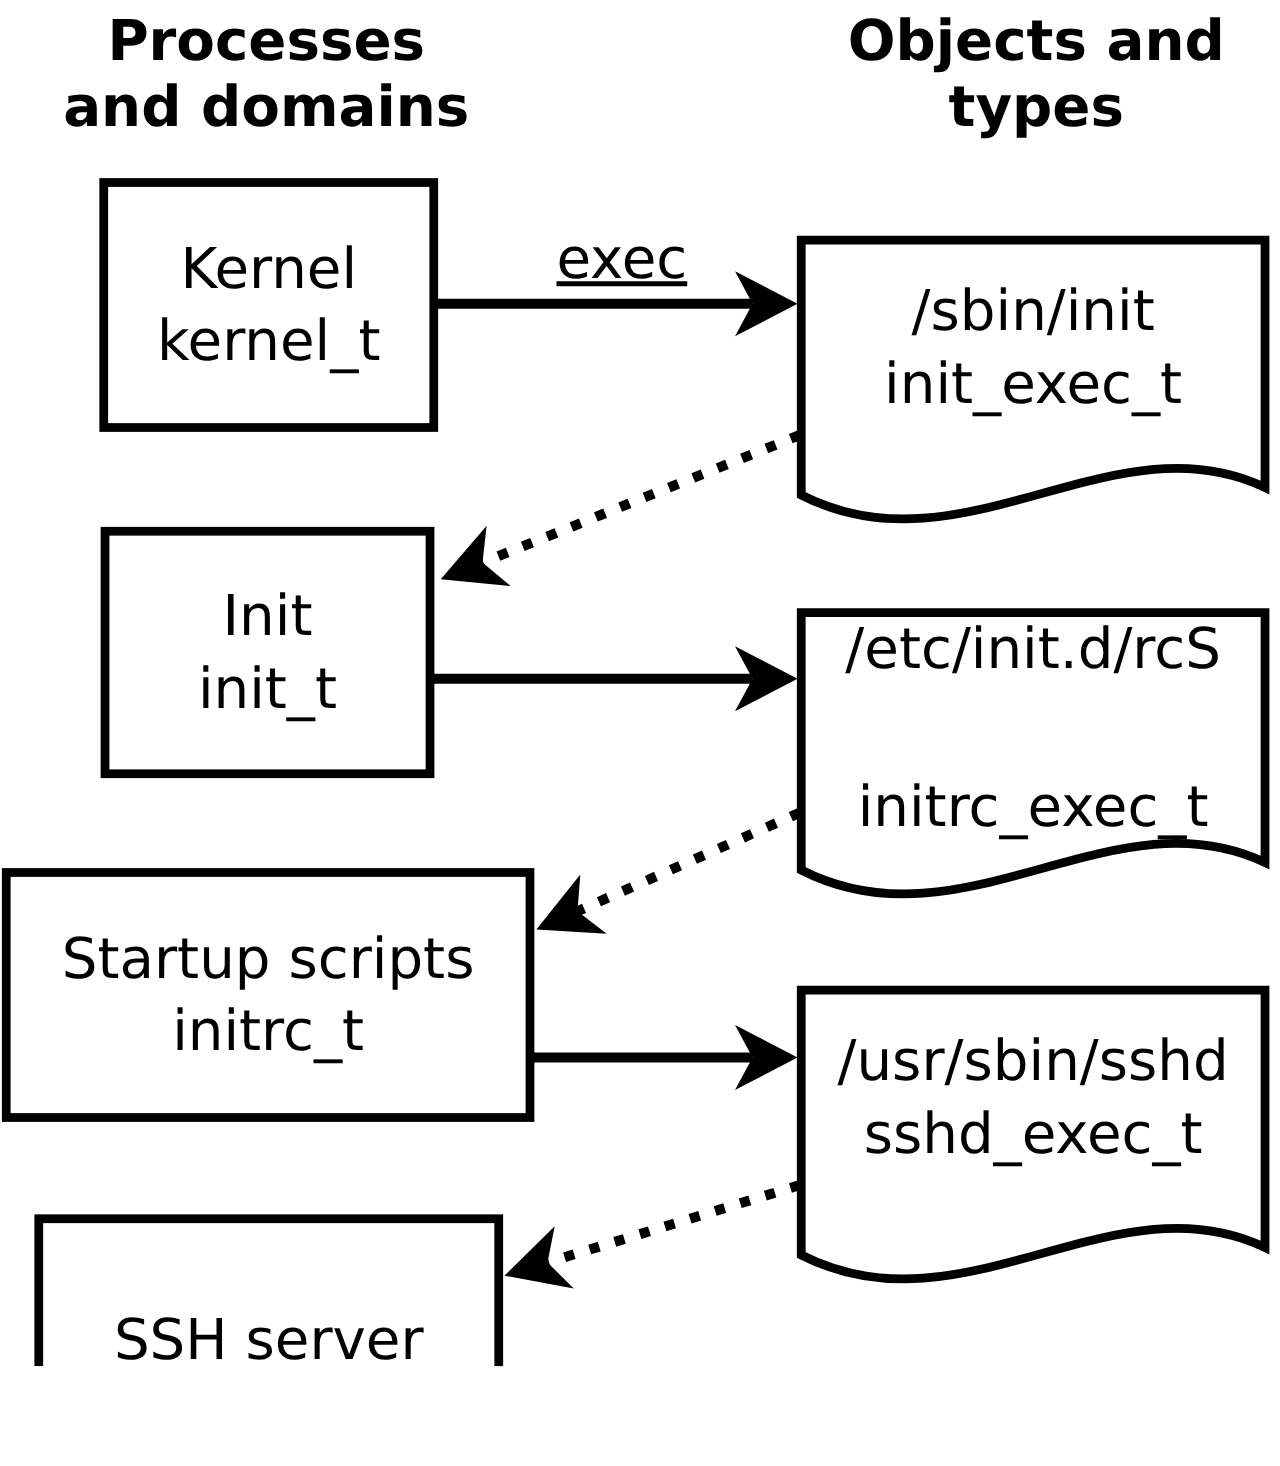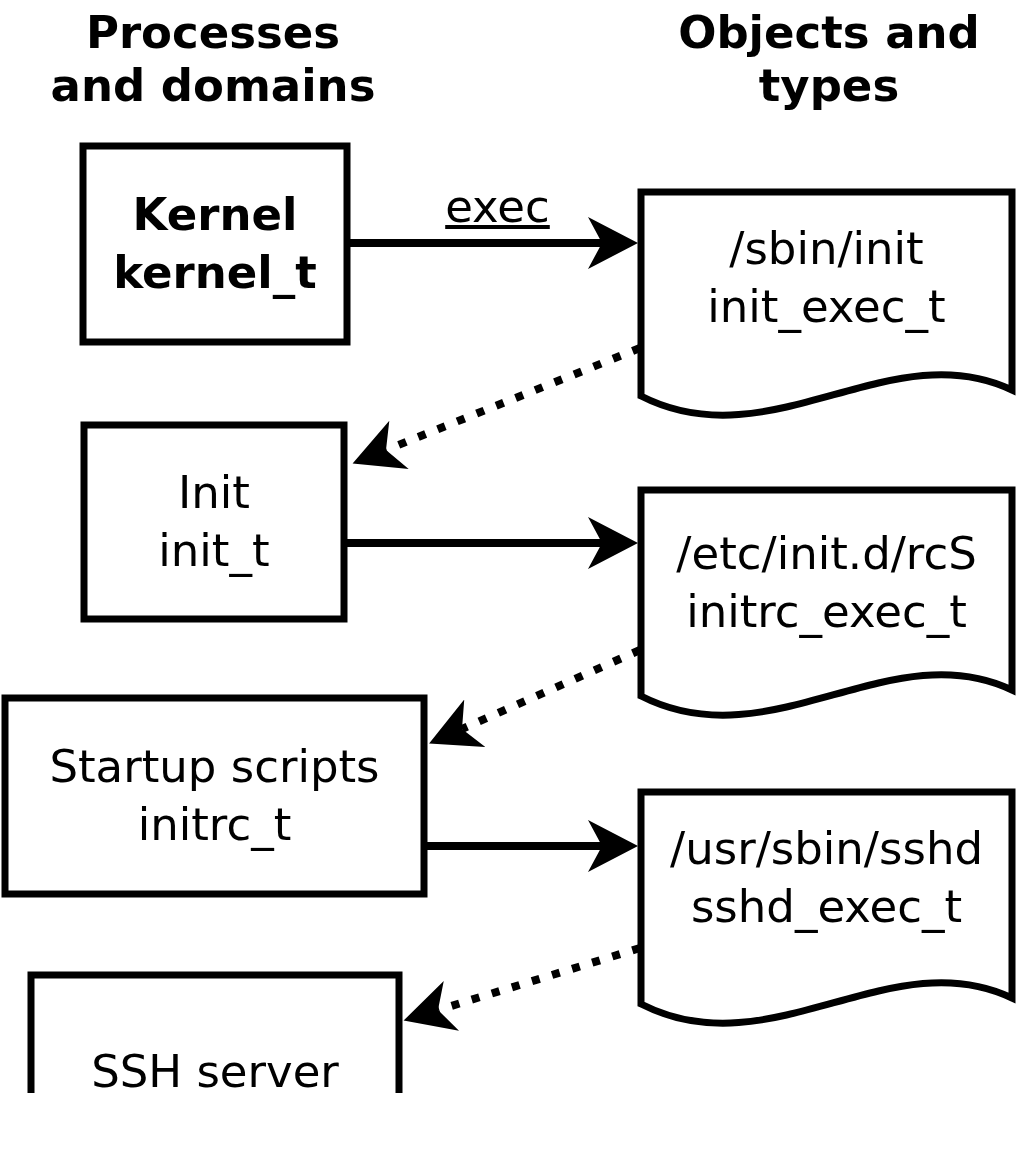--- a/index.html
+++ b/index.html
@@ -97,41 +97,41 @@
 
   <div class="col-header" style="left:18px; top:6px; width:390px;">
     <div>Processes</div>
     <div>and domains</div>
   </div>
   <div class="col-header" style="left:629px; top:6px; width:400px;">
     <div>Objects and</div>
     <div>types</div>
   </div>
 
-  <div class="node-label" style="left:83px; top:146px; width:264px; height:196px;font-weight:bold;">
+  <div class="node-label" style="left:83px; top:146px; width:264px; height:196px;">
     <div>Kernel</div>
     <div>kernel_t</div>
   </div>
   <div class="node-label" style="left:84px; top:425px; width:260px; height:194px;">
     <div>Init</div>
     <div>init_t</div>
   </div>
   <div class="node-label" style="left:5px; top:698px; width:419px; height:196px;text-align:right;">
     <div>Startup scripts</div>
     <div>initrc_t</div>
   </div>
   <div class="node-label" style="left:31px; top:975px; width:368px; height:194px;">
     <div>SSH server</div>
   </div>
 
   <div class="node-label" style="left:641px; top:192px; width:371px; height:172px;">
     <div>/sbin/init</div>
     <div>init_exec_t</div>
   </div>
-  <div class="node-label" style="left:641px; top:490px; width:371px; height:185px;">
+  <div class="node-label" style="left:641px; top:490px; width:371px; height:185px;justify-content:space-between;">
     <div>/etc/init.d/rcS</div>
     <div>initrc_exec_t</div>
   </div>
   <div class="node-label" style="left:641px; top:792px; width:371px; height:172px;">
     <div>/usr/sbin/sshd</div>
     <div>sshd_exec_t</div>
   </div>
 
   <div class="edge-label" style="left:440px; top:184px; width:115px;">exec</div>
 

